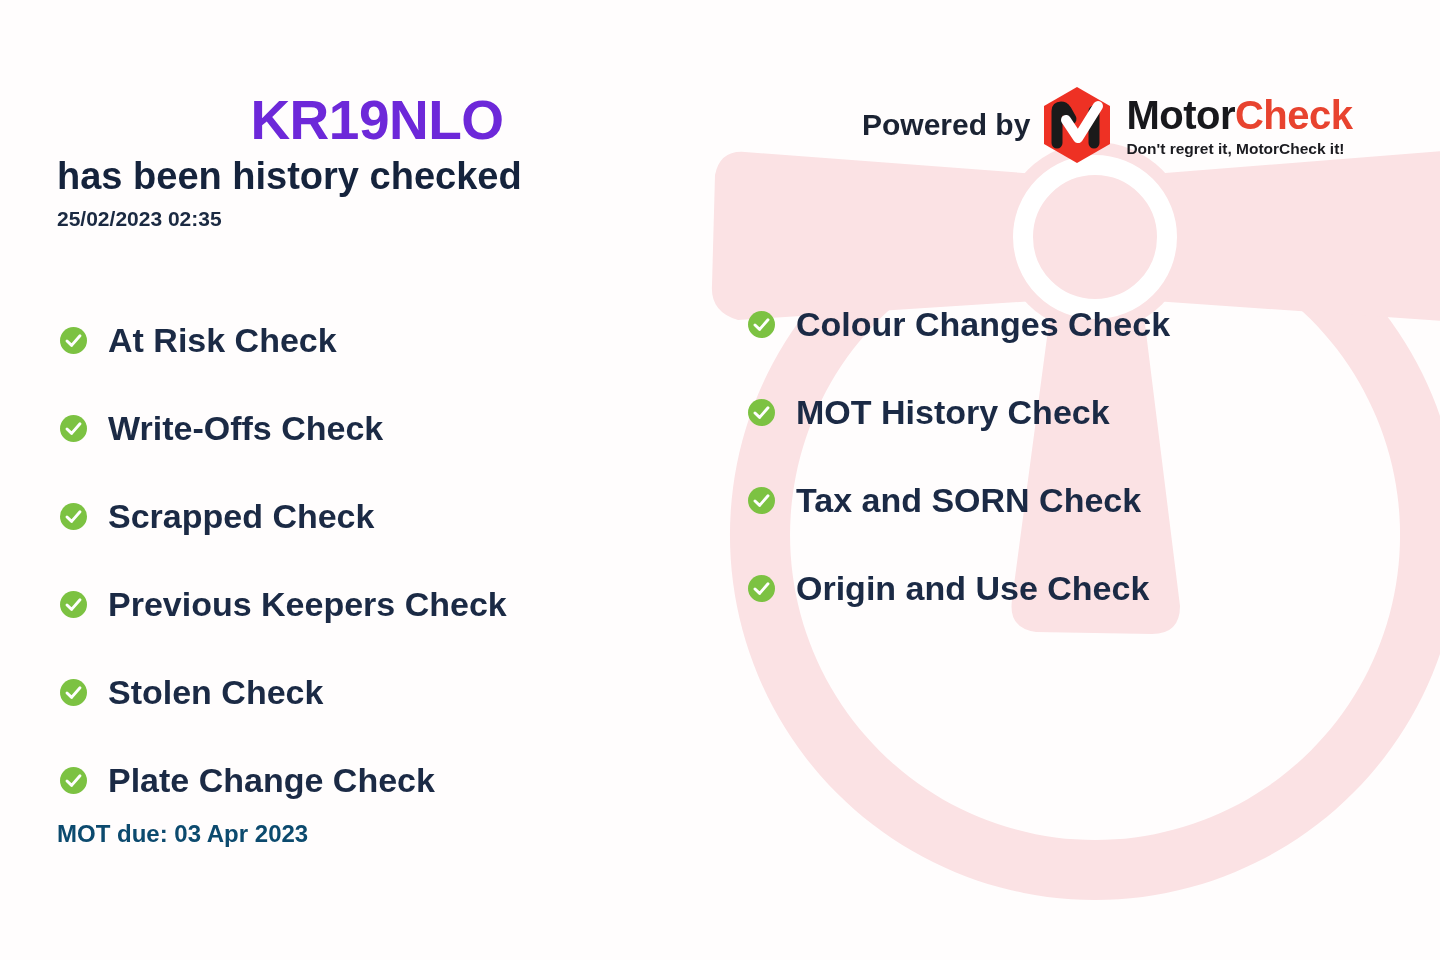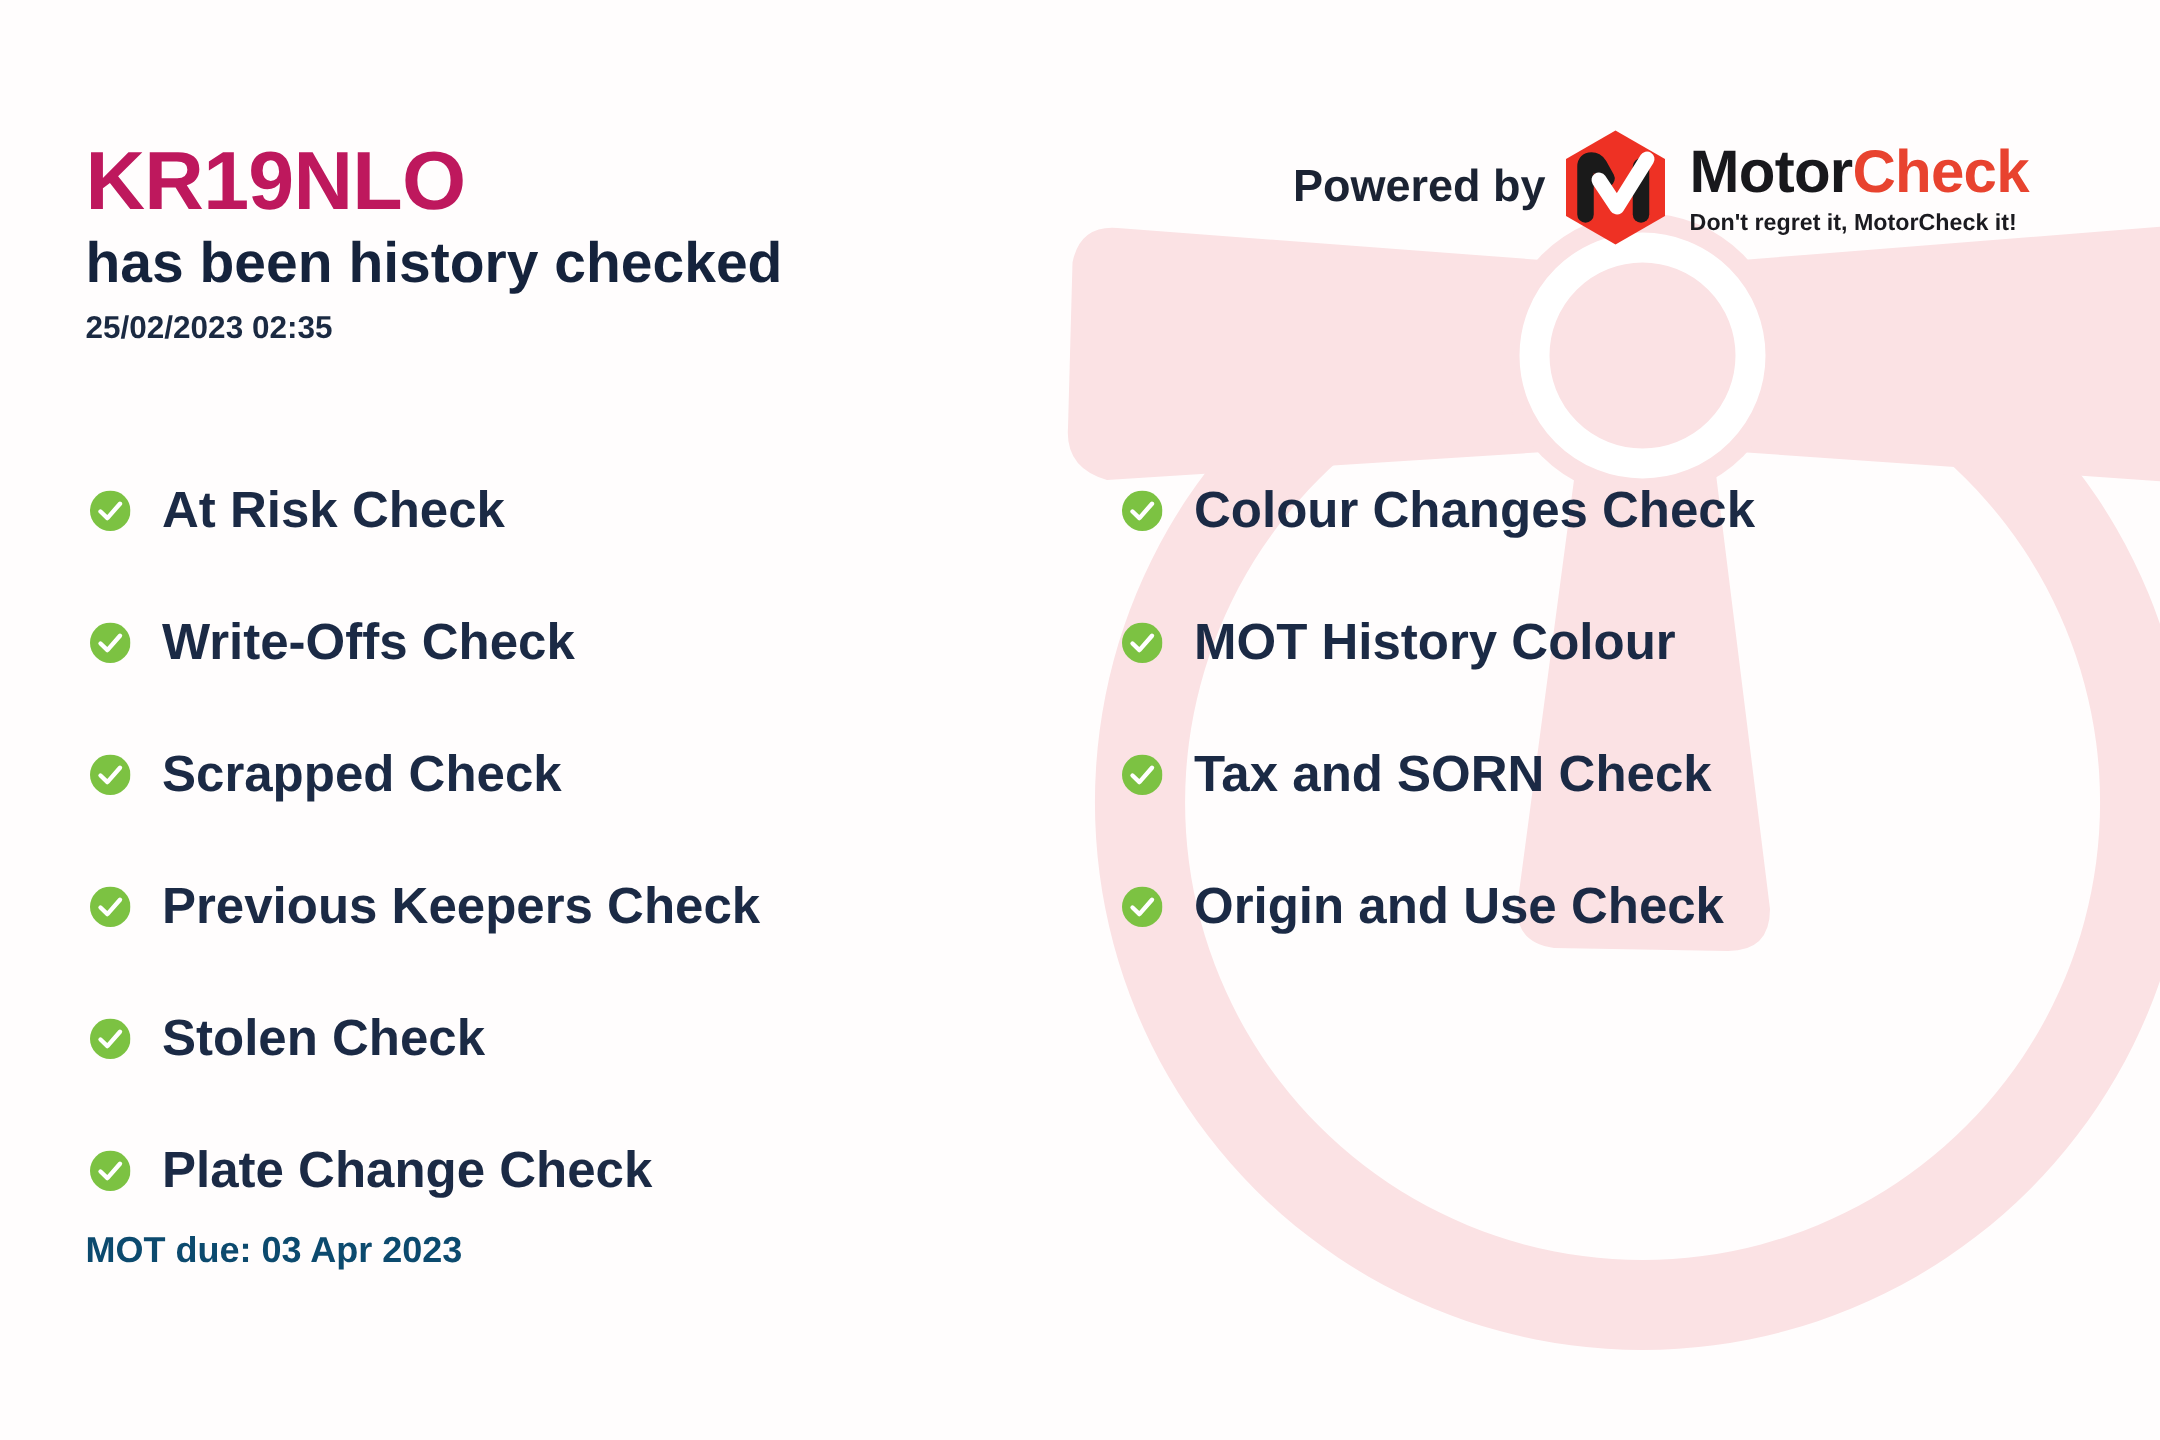--- a/index.html
+++ b/index.html
@@ -31,24 +31,25 @@
   
   #header {
     position: absolute;
     left: 57px;
     top: 92px;
     width: 640px;
   }
   #plate {
     font-size: 55px;
     font-weight: bold;
-    color: #be185d;
+    color: #6d28d9;
     letter-spacing: -0.5px;
     line-height: 1.05;
     white-space: nowrap;
+    text-align: center;
   }
   #headline {
     font-size: 38px;
     font-weight: bold;
     color: #15233c;
     line-height: 1.18;
     margin-top: 4px;
     white-space: nowrap;
   }
   #timestamp {
@@ -105,21 +106,21 @@
     color: #1b1b20;
     margin-top: 5px;
     white-space: nowrap;
   }
 
   
   .check-col {
     position: absolute;
   }
   #col-left { left: 60px; top: 296px; }
-  #col-right { left: 748px; top: 296px; }
+  #col-right { left: 748px; top: 280px; }
 
   .check-item {
     display: flex;
     align-items: center;
     gap: 21px;
     height: 88px;
   }
   .check-icon {
     width: 27px;
     height: 27px;
@@ -265,21 +266,21 @@
         <circle cx="13.5" cy="13.5" r="13.5" fill="#7cc242"></circle>
         <path d="M7 14 L11.6 18.4 L20 8.8" stroke="#ffffff" stroke-width="2.9" fill="none" stroke-linecap="round" stroke-linejoin="round"></path>
       </svg>
       <span class="check-label">Colour Changes Check</span>
     </div>
     <div class="check-item">
       <svg class="check-icon" viewBox="0 0 27 27">
         <circle cx="13.5" cy="13.5" r="13.5" fill="#7cc242"></circle>
         <path d="M7 14 L11.6 18.4 L20 8.8" stroke="#ffffff" stroke-width="2.9" fill="none" stroke-linecap="round" stroke-linejoin="round"></path>
       </svg>
-      <span class="check-label">MOT History Colour</span>
+      <span class="check-label">MOT History Check</span>
     </div>
     <div class="check-item">
       <svg class="check-icon" viewBox="0 0 27 27">
         <circle cx="13.5" cy="13.5" r="13.5" fill="#7cc242"></circle>
         <path d="M7 14 L11.6 18.4 L20 8.8" stroke="#ffffff" stroke-width="2.9" fill="none" stroke-linecap="round" stroke-linejoin="round"></path>
       </svg>
       <span class="check-label">Tax and SORN Check</span>
     </div>
     <div class="check-item">
       <svg class="check-icon" viewBox="0 0 27 27">

